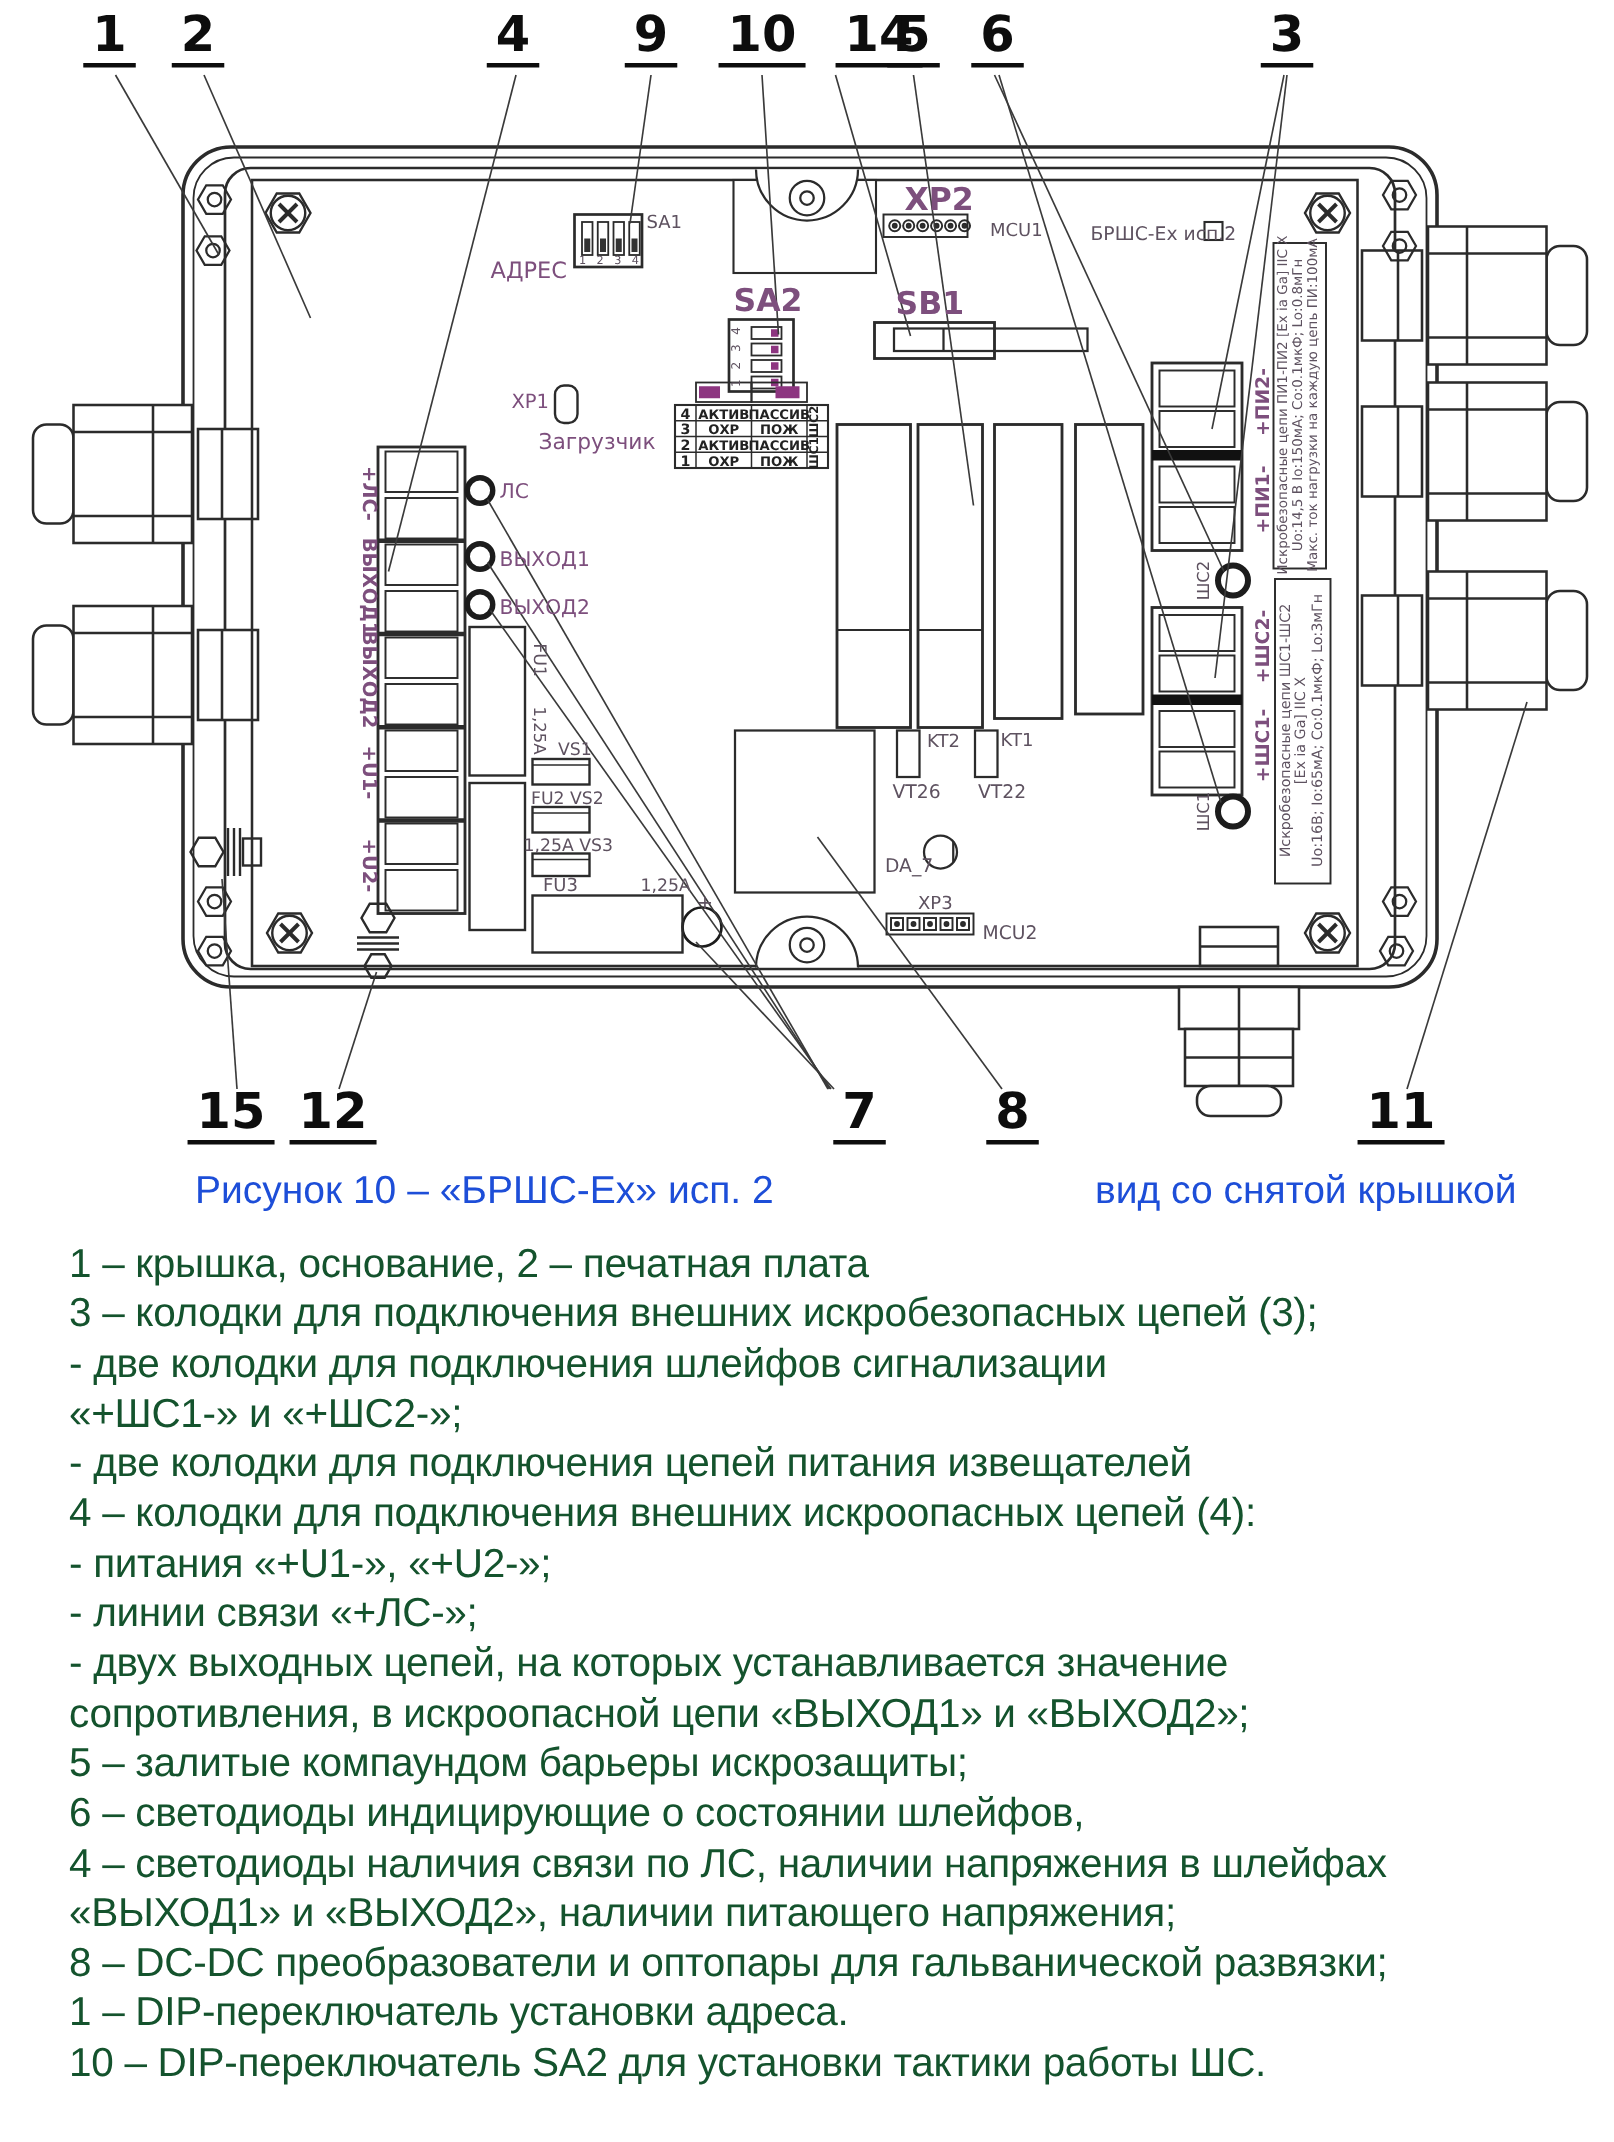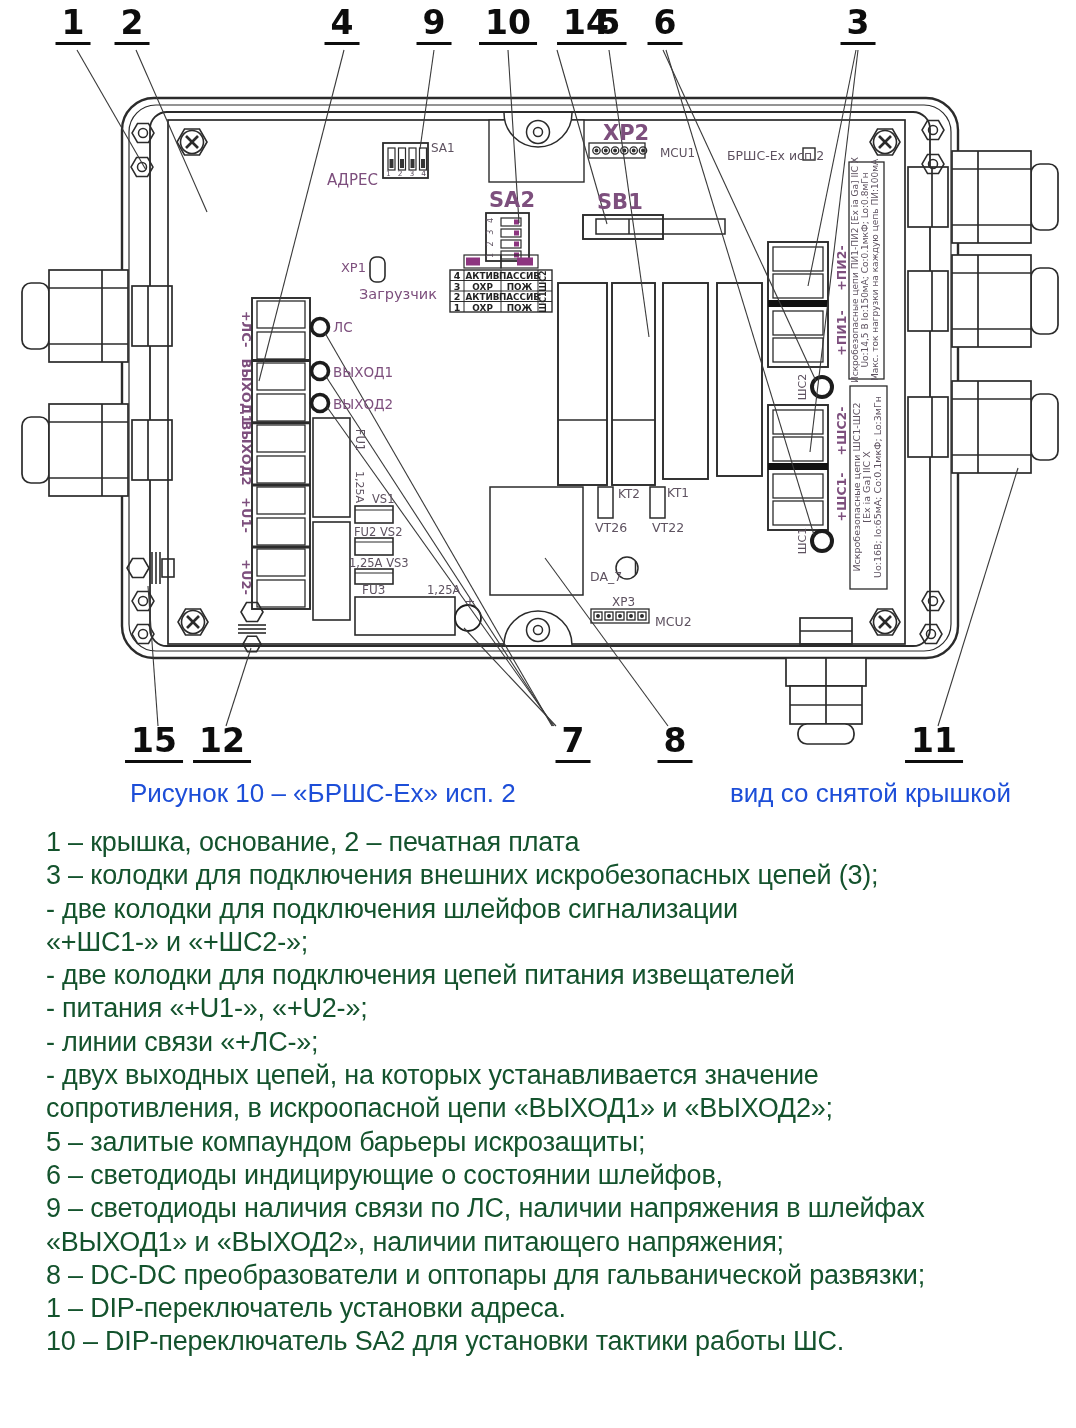--- a/index.html
+++ b/index.html
@@ -400,26 +400,27 @@
 
   <div class="caption" style="left:130px">Рисунок 10 – «БРШС-Ex» исп. 2</div>
   <div class="caption" style="left:730px">вид со снятой крышкой</div>
 
   <div id="legend">
     <div class="lg-line">1 – крышка, основание, 2 – печатная плата</div>
     <div class="lg-line">3 – колодки для подключения внешних искробезопасных цепей (3);</div>
     <div class="lg-line">- две колодки для подключения шлейфов сигнализации</div>
     <div class="lg-line">«+ШС1-» и «+ШС2-»;</div>
     <div class="lg-line">- две колодки для подключения цепей питания извещателей</div>
+    <div class="lg-line">4 – колодки для подключения внешних искроопасных цепей (4):</div>
     <div class="lg-line">- питания «+U1-», «+U2-»;</div>
     <div class="lg-line">- линии связи «+ЛС-»;</div>
     <div class="lg-line">- двух выходных цепей, на которых устанавливается значение</div>
     <div class="lg-line">сопротивления, в искроопасной цепи «ВЫХОД1» и «ВЫХОД2»;</div>
     <div class="lg-line">5 – залитые компаундом барьеры искрозащиты;</div>
     <div class="lg-line">6 – светодиоды  индицирующие о состоянии шлейфов,</div>
-    <div class="lg-line">9 – светодиоды наличия связи по ЛС, наличии напряжения в шлейфах</div>
+    <div class="lg-line">4 – светодиоды наличия связи по ЛС, наличии напряжения в шлейфах</div>
     <div class="lg-line">«ВЫХОД1» и «ВЫХОД2», наличии питающего напряжения;</div>
     <div class="lg-line">8 – DC-DC преобразователи и оптопары для гальванической развязки;</div>
     <div class="lg-line">1 – DIP-переключатель установки адреса.</div>
     <div class="lg-line">10 – DIP-переключатель SA2 для установки тактики работы ШС.</div>
   </div>
 
 </div>
 
 </body></html>

